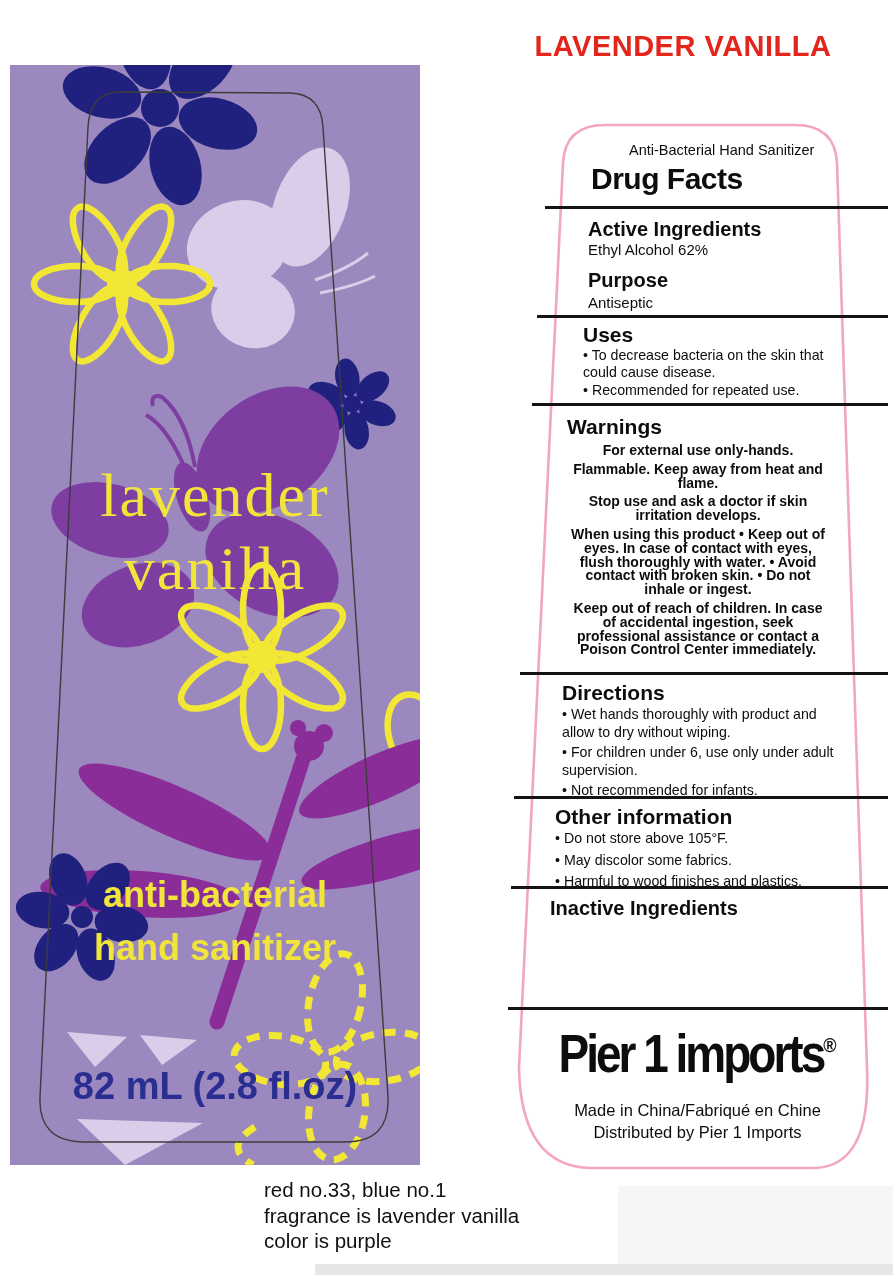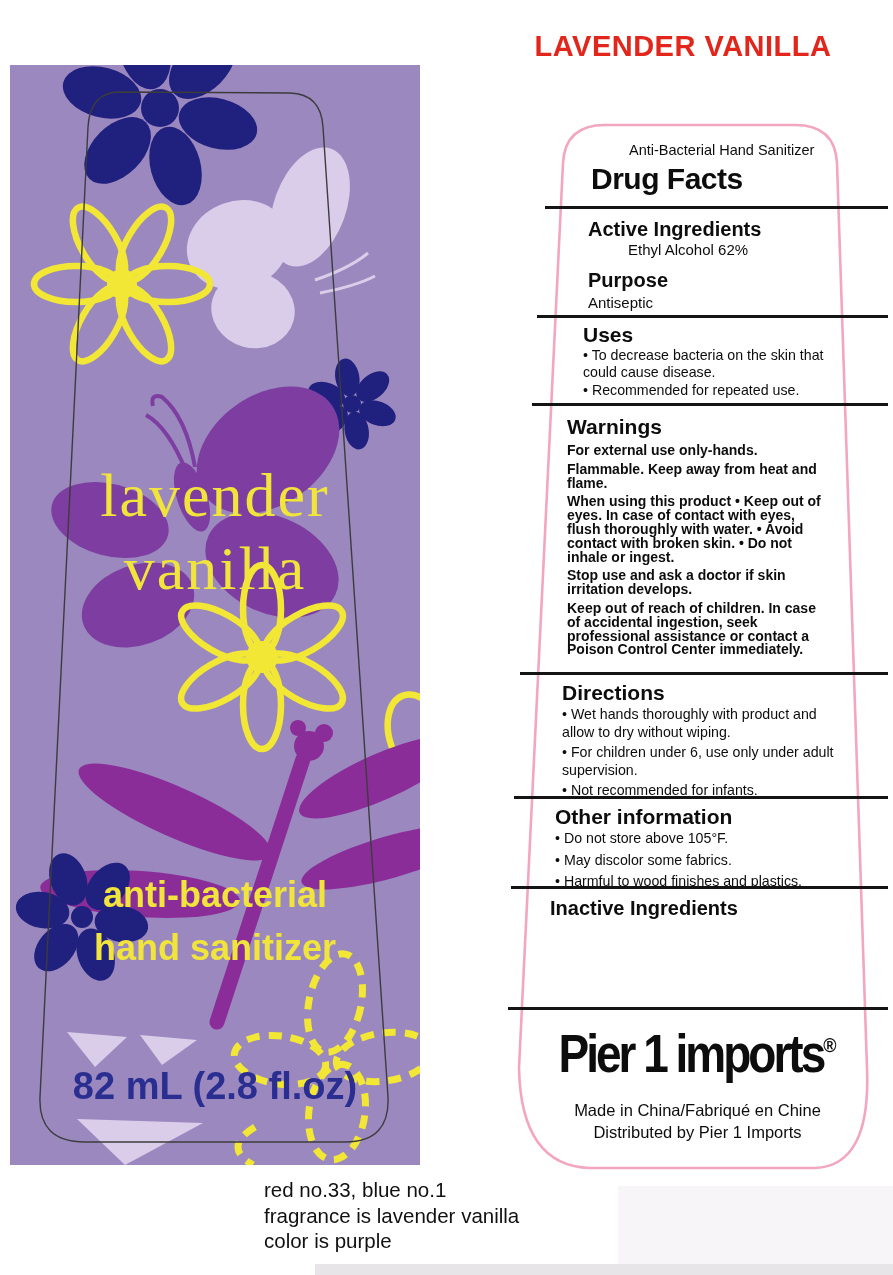--- a/index.html
+++ b/index.html
@@ -25,21 +25,21 @@
   .panel .blk{position:absolute;}
   .rule{position:absolute;height:3px;background:#141414;right:2px;}
   .h1{font-weight:bold;font-size:30px;letter-spacing:-0.5px;}
   .h2{font-weight:bold;font-size:20px;}
   .h3{font-weight:bold;font-size:21px;}
   .small{font-size:14.5px;}
   .body{font-size:15px;}
   .li{font-size:14.2px;line-height:16.5px;margin-bottom:2px;}
   .dir .li{line-height:17.5px;margin-bottom:3px;}
   .oth .li{line-height:17px;margin-bottom:4.5px;}
-  .warn p{font-size:14px;font-weight:bold;line-height:13.8px;margin:0 0 5px 0;}
+  .warn p{font-size:14px;font-weight:bold;line-height:13.8px;margin:0 0 5px 0;text-align:center;}
   .inact{font-size:15px;line-height:17.2px;}
   .logo{font-weight:bold;font-size:46px;letter-spacing:-3px;transform:scaleY(1.15);
         transform-origin:top center;text-align:center;width:100%;}
   .logo sup{font-size:18px;letter-spacing:0;vertical-align:18px;}
   .pfoot{width:100%;text-align:center;font-size:16.5px;line-height:21.5px;}
   
   .annotation{position:absolute;left:264px;top:1177px;font-size:20.5px;line-height:25.5px;color:#111;}
   .gray-right{position:absolute;left:618px;top:1186px;right:0;bottom:0;background:#f7f5f7;}
   .gray-strip{position:absolute;left:315px;top:1264px;right:0;height:11px;background:#e8e5e8;}
 </style>
@@ -225,38 +225,38 @@
   <div class="panel">
     <svg class="border" width="385" height="1062" viewBox="0 0 385 1062">
       <path d="M 100 7 L 290 7 Q 330 7 332 45 L 362 950 Q 366 1048 310 1050 L 85 1050 Q 16 1048 14 950 L 58 45 Q 60 7 100 7 Z" fill="none" stroke="#f3a6c0" stroke-width="2.6"></path>
     </svg>
 
     <div class="blk small" style="top:24px;left:88px;margin-left:36px;">Anti-Bacterial Hand Sanitizer</div>
     <div class="blk h1" style="top:44px;left:86px;">Drug Facts</div>
     <div class="rule" style="top:88px;left:40px;"></div>
 
     <div class="blk h2" style="top:100px;left:83px;">Active Ingredients</div>
-    <div class="blk body" style="top:123px;left:83px;margin-left:40px;">Ethyl Alcohol 62%</div>
+    <div class="blk body" style="top:123px;left:83px;">Ethyl Alcohol 62%</div>
     <div class="blk h2" style="top:151px;left:83px;">Purpose</div>
     <div class="blk body" style="top:176px;left:83px;">Antiseptic</div>
     <div class="rule" style="top:197px;left:32px;"></div>
 
     <div class="blk h3" style="top:205px;left:78px;">Uses</div>
     <div class="blk" style="top:229px;left:78px;width:245px;">
       <div class="li">• To decrease bacteria on the skin that could cause disease.</div>
       <div class="li">• Recommended for repeated use.</div>
     </div>
     <div class="rule" style="top:285px;left:27px;"></div>
 
     <div class="blk h3" style="top:297px;left:62px;">Warnings</div>
     <div class="blk warn" style="top:326px;left:62px;width:262px;">
       <p>For external use only-hands.</p>
       <p>Flammable. Keep away from heat and flame.</p>
+      <p>Stop use and ask a doctor if skin irritation develops.</p>
       <p>When using this product • Keep out of eyes. In case of contact with eyes, flush thoroughly with water. • Avoid contact with broken skin. • Do not inhale or ingest.</p>
-      <p>Stop use and ask a doctor if skin irritation develops.</p>
       <p>Keep out of reach of children. In case of accidental ingestion, seek professional assistance or contact a Poison Control Center immediately.</p>
     </div>
     <div class="rule" style="top:554px;left:15px;"></div>
 
     <div class="blk h3" style="top:563px;left:57px;">Directions</div>
     <div class="blk dir" style="top:588px;left:57px;width:272px;">
       <div class="li">• Wet hands thoroughly with product and allow to dry without wiping.</div>
       <div class="li">• For children under 6, use only under adult supervision.</div>
       <div class="li">• Not recommended for infants.</div>
     </div>

